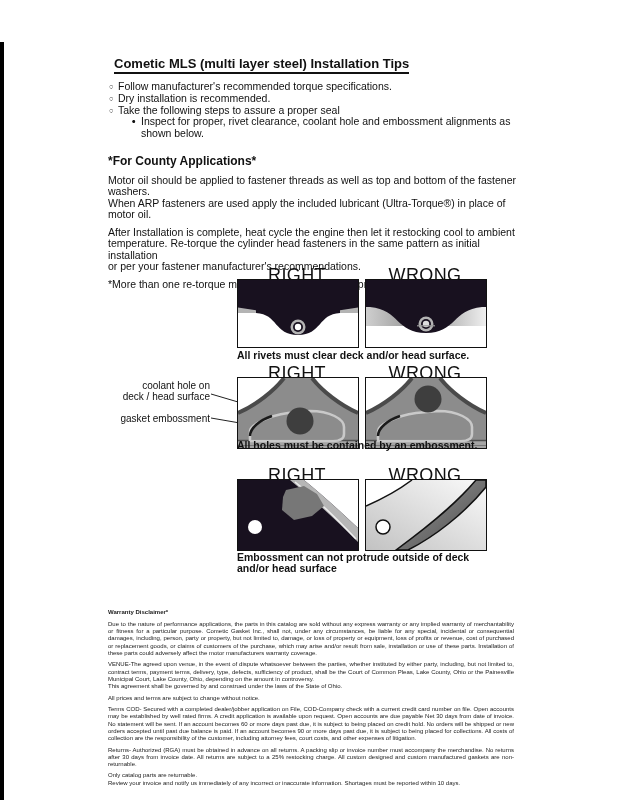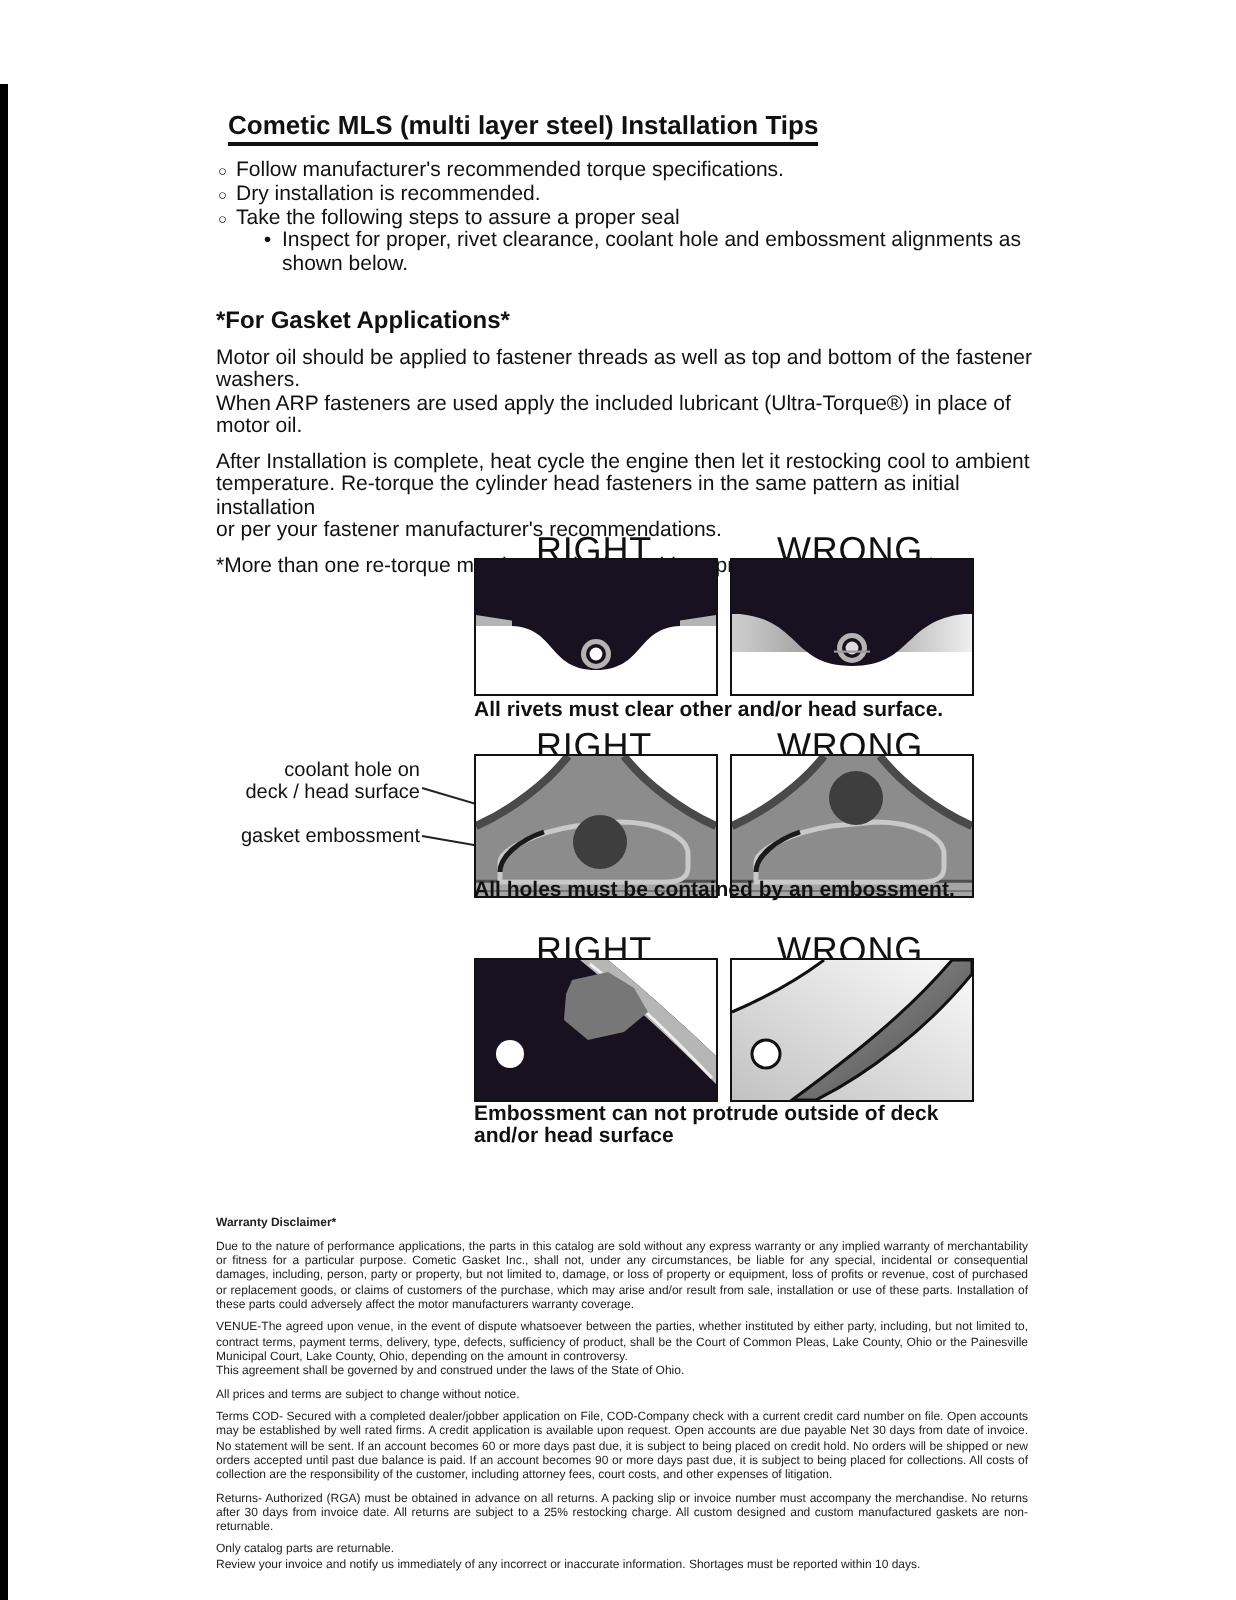--- a/index.html
+++ b/index.html
@@ -45,21 +45,21 @@
 
   <div class="top-content">
     <div class="doc-title">Cometic MLS (multi layer steel) Installation Tips</div>
     <ul class="tips-list">
       <li><span class="b1">○</span><span>Follow manufacturer's recommended torque specifications.</span></li>
       <li><span class="b1">○</span><span>Dry installation is recommended.</span></li>
       <li><span class="b1">○</span><span>Take the following steps to assure a proper seal</span></li>
       <li class="lvl2"><span class="b2">•</span></li>
       <li class="lvl2"><span class="b2">•</span><span>Inspect for proper, rivet clearance, coolant hole and embossment alignments as shown below.</span></li>
     </ul>
-    <div class="diesel-heading">*For Gasket Applications*</div>
+    <div class="diesel-heading">*For County Applications*</div>
     <div class="para">Motor oil should be applied to fastener threads as well as top and bottom of the fastener washers.
 When ARP fasteners are used apply the included lubricant (Ultra-Torque®) in place of motor oil.</div>
     <div class="para">After Installation is complete, heat cycle the engine then let it restocking cool to ambient
 temperature. Re-torque the cylinder head fasteners in the same pattern as initial installation
 or per your fastener manufacturer's recommendations.</div>
     <div class="para">*More than one re-torque may be required to achieve proper fastener stretch*</div>
   </div>
 
   <div class="dg-label" style="left:237px; top:229px;">RIGHT</div>
   <div class="dg-label" style="left:365px; top:229px;">WRONG</div>
@@ -86,21 +86,21 @@
     <rect width="120" height="67" fill="#18111f"></rect>
     <rect x="0" y="27" width="120" height="19" fill="url(#g1)"></rect>
     <rect x="0" y="46" width="120" height="21" fill="#ffffff"></rect>
     <path d="M4,27 C34,30 30,53 60,53 C90,53 86,30 116,27 L116,19 L4,19 Z" fill="#18111f"></path>
     <circle cx="60" cy="44" r="7.5" fill="#b4b4b4"></circle>
     <circle cx="60" cy="44" r="5" fill="#18111f"></circle>
     <circle cx="60" cy="44" r="3.2" fill="#dddddd"></circle>
     <line x1="51" y1="45.8" x2="69" y2="45.8" stroke="#9a9a9a" stroke-width="1.2"></line>
   </svg>
 
-  <div class="dg-caption" style="top:314px;">All rivets must clear other and/or head surface.</div>
+  <div class="dg-caption" style="top:314px;">All rivets must clear deck and/or head surface.</div>
 
   <div class="dg-label" style="left:237px; top:327px;">RIGHT</div>
   <div class="dg-label" style="left:365px; top:327px;">WRONG</div>
 
   <div class="ann" style="top:344px;">coolant hole on
 deck / head surface</div>
   <div class="ann" style="top:377px;">gasket embossment</div>
   <svg class="ann-lines" width="95" height="48" viewBox="0 0 95 48">
     <line x1="3" y1="10" x2="91" y2="36" stroke="#222" stroke-width="1"></line>
     <line x1="3" y1="34" x2="55" y2="43" stroke="#222" stroke-width="1"></line>

